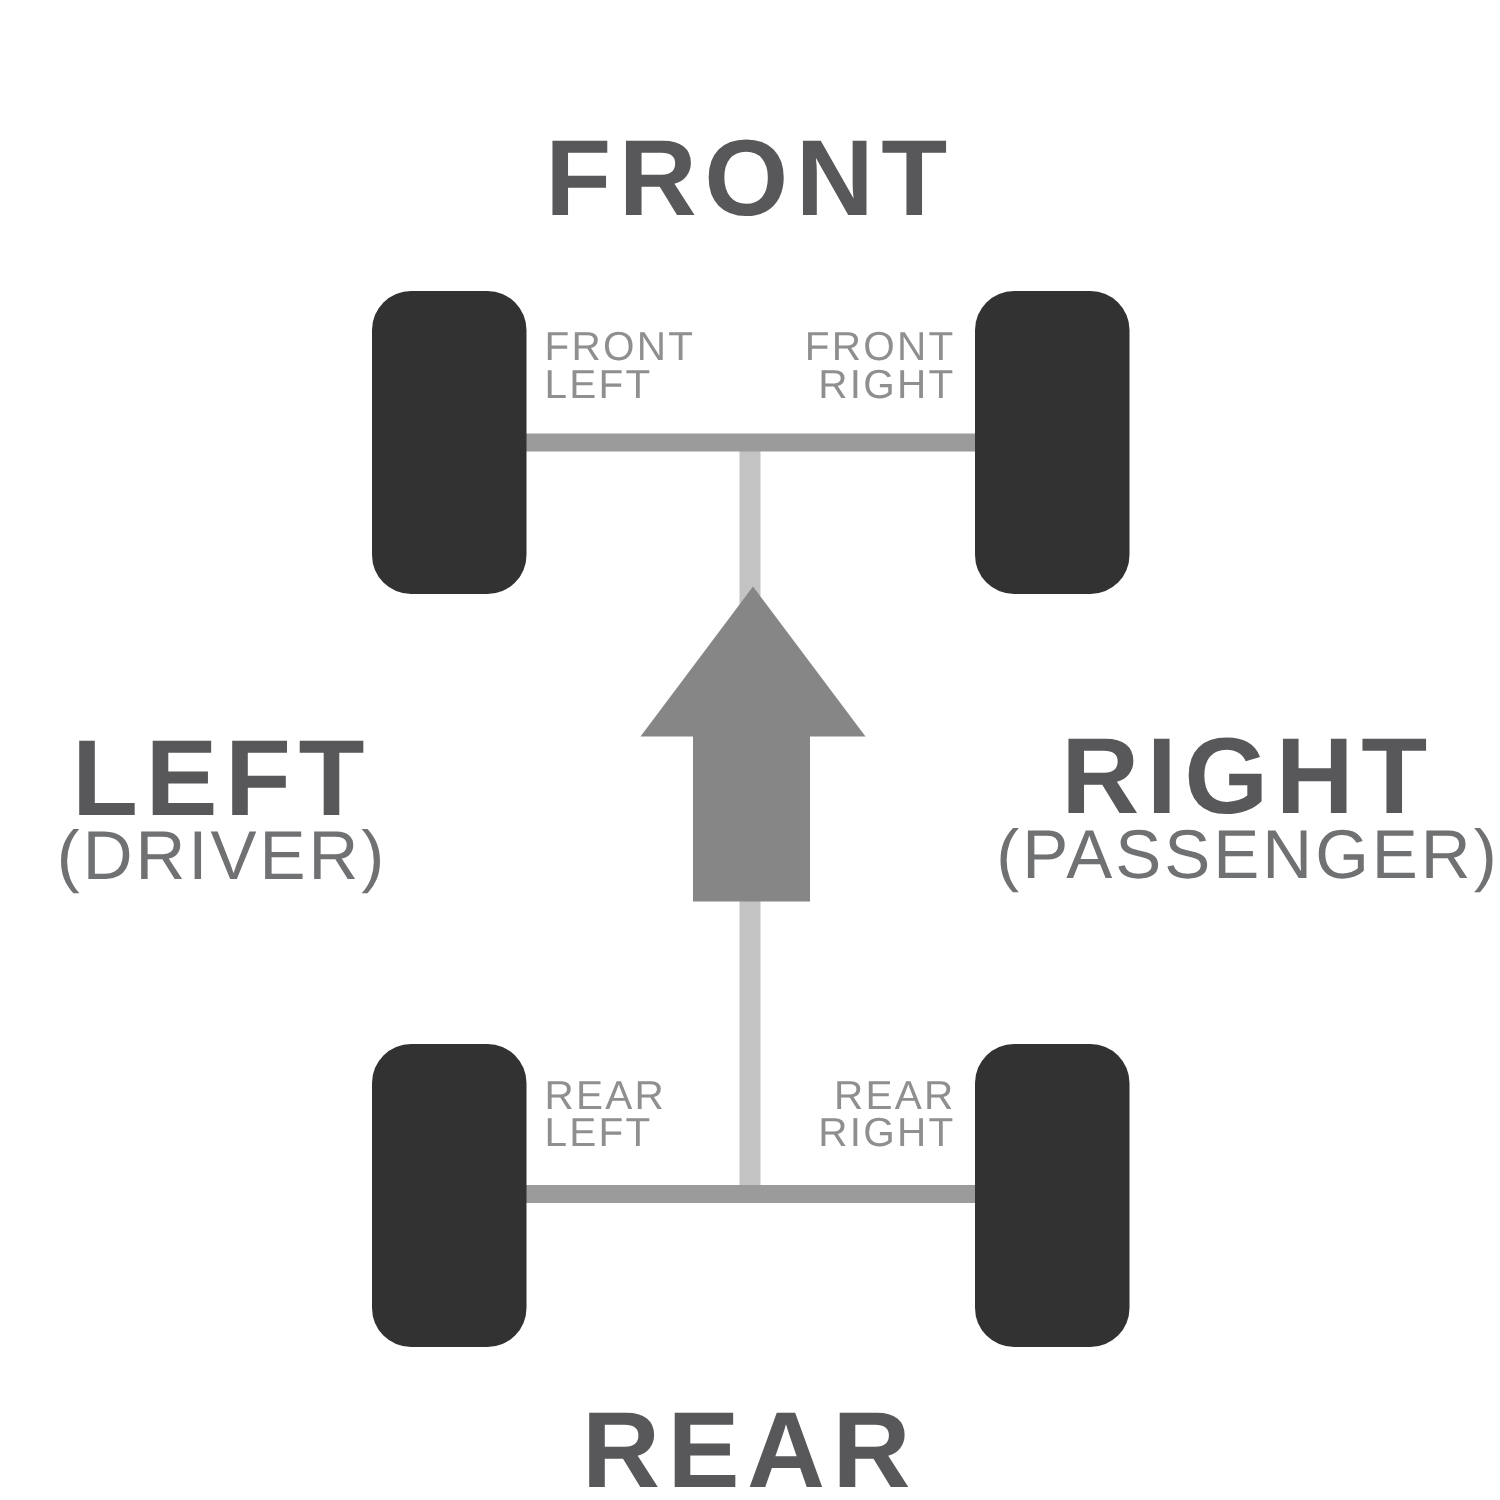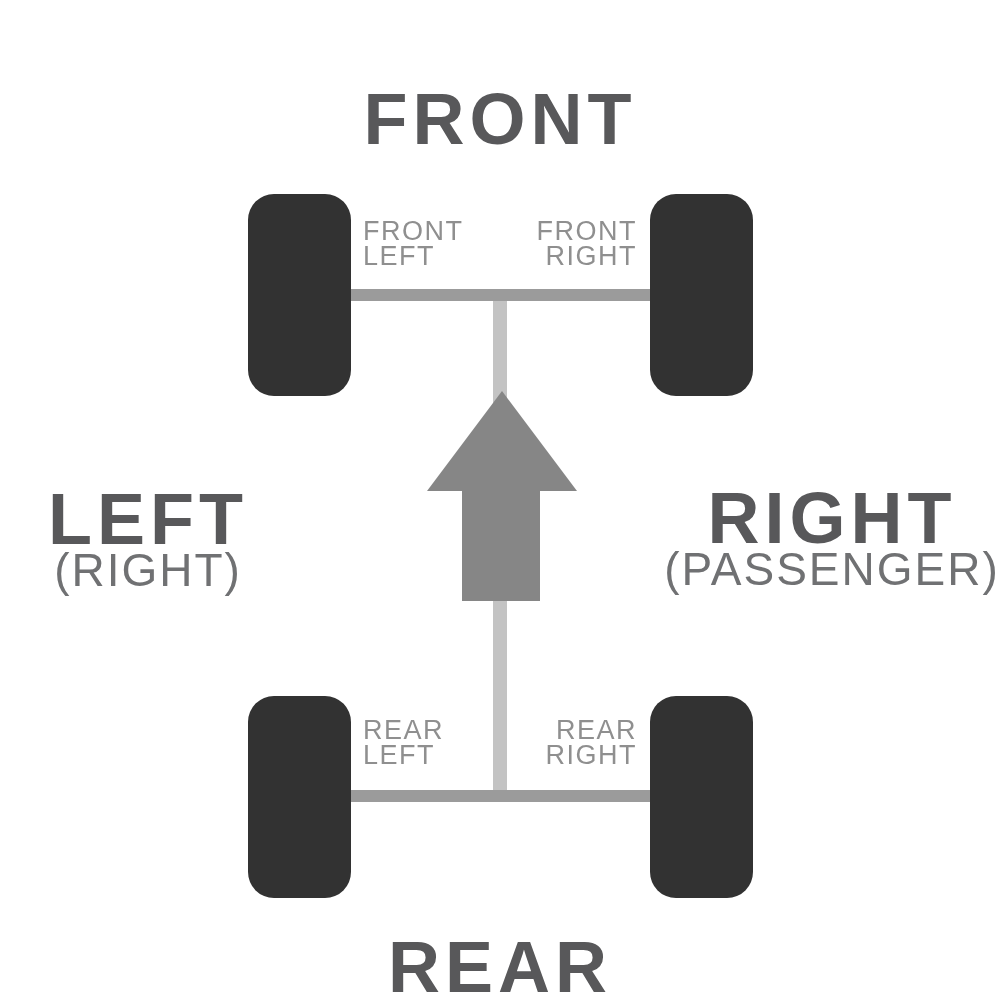--- a/index.html
+++ b/index.html
@@ -87,21 +87,21 @@
 <body>
 
 <div class="canvas">
 
   <div class="big-title title-front">FRONT</div>
 
   <div class="big-title title-rear">REAR</div>
 
   <div class="side-block left-block">
     <div class="big-title">LEFT</div>
-    <div class="sublabel">(RIGHT)</div>
+    <div class="sublabel">(DRIVER)</div>
   </div>
 
   <div class="side-block right-block">
     <div class="big-title">RIGHT</div>
     <div class="sublabel">(PASSENGER)</div>
   </div>
 
   <div class="center-line"></div>
   <div class="axle axle-front"></div>
   <div class="axle axle-rear"></div>

